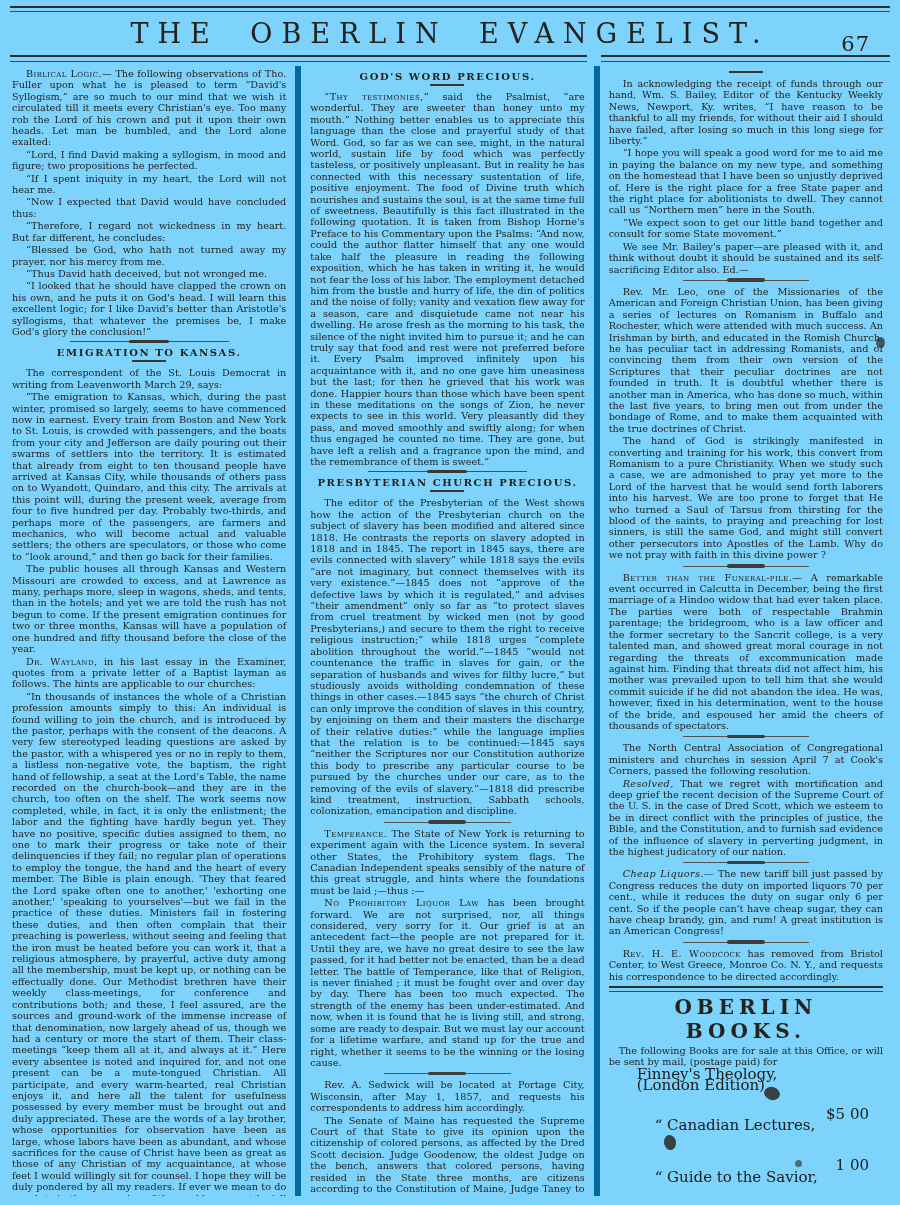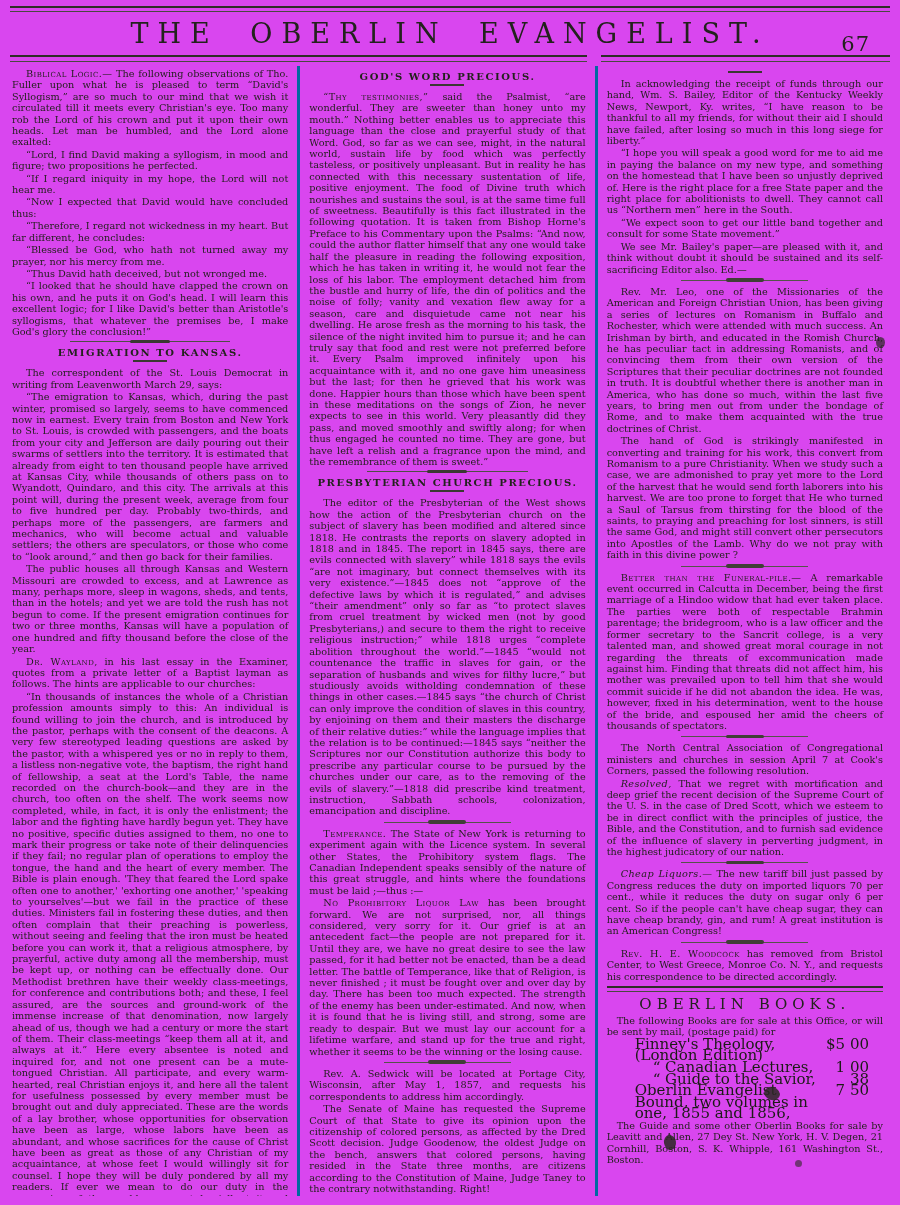--- a/index.html
+++ b/index.html
@@ -1,20 +1,20 @@
 <!DOCTYPE html>
 <html><head>
 <meta charset="utf-8">
 <style>
   html,body{margin:0;padding:0;background:#dcdad4;}
   .page{
     position:relative;
     width:900px;height:1205px;
     margin:0 auto;
-    background:#d946ef;
+    background:#7dd3fc;
     color:#1c1b17;
     font-family:"DejaVu Serif","Liberation Serif",serif;
     overflow:hidden;
     box-sizing:border-box;
   }
   .top-rule{
     margin:6px 10px 0 10px;
     border-top:2px solid #2e2d28;
     border-bottom:1px solid #4a4840;
     height:3px;
@@ -42,21 +42,21 @@
   .columns{
     display:flex;
     margin:4px 8px 0 8px;
     height:1130px;
     overflow:hidden;
   }
   .col{
     flex:1;
     padding:2px 9px 0 9px;
     overflow:hidden;
-    border-right:3px solid #0369a1;
+    border-right:6px solid #0369a1;
   }
   .col:last-child{border-right:none;}
   .col:first-child{padding-left:4px;}
   .para{
     margin:0 0 1px 0;
     font-size:9.7px;
     line-height:11.4px;
     text-align:justify;
     text-indent:14px;
     color:#201f1a;
@@ -95,30 +95,30 @@
     width:38px;height:3.5px;background:#403e37;border-radius:2px;
   }
   .books{margin-top:4px;}
   .books .double-rule{
     border-top:2px solid #2e2d28;
     border-bottom:1px solid #4a4840;
     height:3px;margin:4px 0 3px 0;
   }
   .books h3{
     margin:1px 0 2px 0;text-align:center;
-    font-size:15px;font-weight:normal;letter-spacing:5px;color:#23221d;
+    font-size:20px;font-weight:bold;letter-spacing:5px;color:#23221d;
   }
   .books .para{text-indent:10px;}
   .book-row{
     display:flex;justify-content:space-between;
     font-size:15px;line-height:11.6px;
     padding-left:28px;padding-right:14px;
   }
   .book-row.ditto{padding-left:46px;}
-  .book-row .price{white-space:nowrap;padding-left:8px;}
+  .book-row .price{white-space:nowrap;padding-left:8px;margin-top:40px;}
   .ink-blot{position:absolute;background:#2a2822;border-radius:50%;opacity:.85;}
   .blot-a{width:9px;height:11px;left:876px;top:337px;opacity:.7;}
   .blot-b{width:16px;height:13px;left:764px;top:1087px;transform:rotate(18deg);}
   .blot-c{width:12px;height:15px;left:664px;top:1135px;transform:rotate(-10deg);}
   .blot-d{width:7px;height:7px;left:795px;top:1160px;opacity:.6;}
 </style>
 </head>
 <body>
 
 <div class="page">
@@ -132,21 +132,21 @@
 
   <div class="masthead-rule">
     <div class="seg"></div>
     <div class="seg right"></div>
   </div>
 
   <main class="columns">
     <section class="col">
         <p class="para"><span class="lead">Biblical Logic.—</span> <span>The following observations of Tho. Fuller upon what he is pleased to term “David's Syllogism,” are so much to our mind that we wish it circulated till it meets every Christian's eye. Too many rob the Lord of his crown and put it upon their own heads. Let man be humbled, and the Lord alone exalted:</span></p>
         <p class="para"><span>“Lord, I find David making a syllogism, in mood and figure; two propositions he perfected.</span></p>
-        <p class="para"><span>“If I regard iniquity in my hope, the Lord will not hear me.</span></p>
+        <p class="para"><span>“If I spent iniquity in my heart, the Lord will not hear me.</span></p>
         <p class="para"><span>“Now I expected that David would have concluded thus:</span></p>
         <p class="para"><span>“Therefore, I regard not wickedness in my heart. But far different, he concludes:</span></p>
         <p class="para"><span>“Blessed be God, who hath not turned away my prayer, nor his mercy from me.</span></p>
         <p class="para"><span>“Thus David hath deceived, but not wronged me.</span></p>
         <p class="para"><span>“I looked that he should have clapped the crown on his own, and he puts it on God's head. I will learn this excellent logic; for I like David's better than Aristotle's syllogisms, that whatever the premises be, I make God's glory the conclusion!”</span></p>
         <div class="article-heading">
           <div class="rule-above"></div>
           <h2 class="article-title">EMIGRATION TO KANSAS.</h2>
           <div class="rule-below"></div>
         </div>

